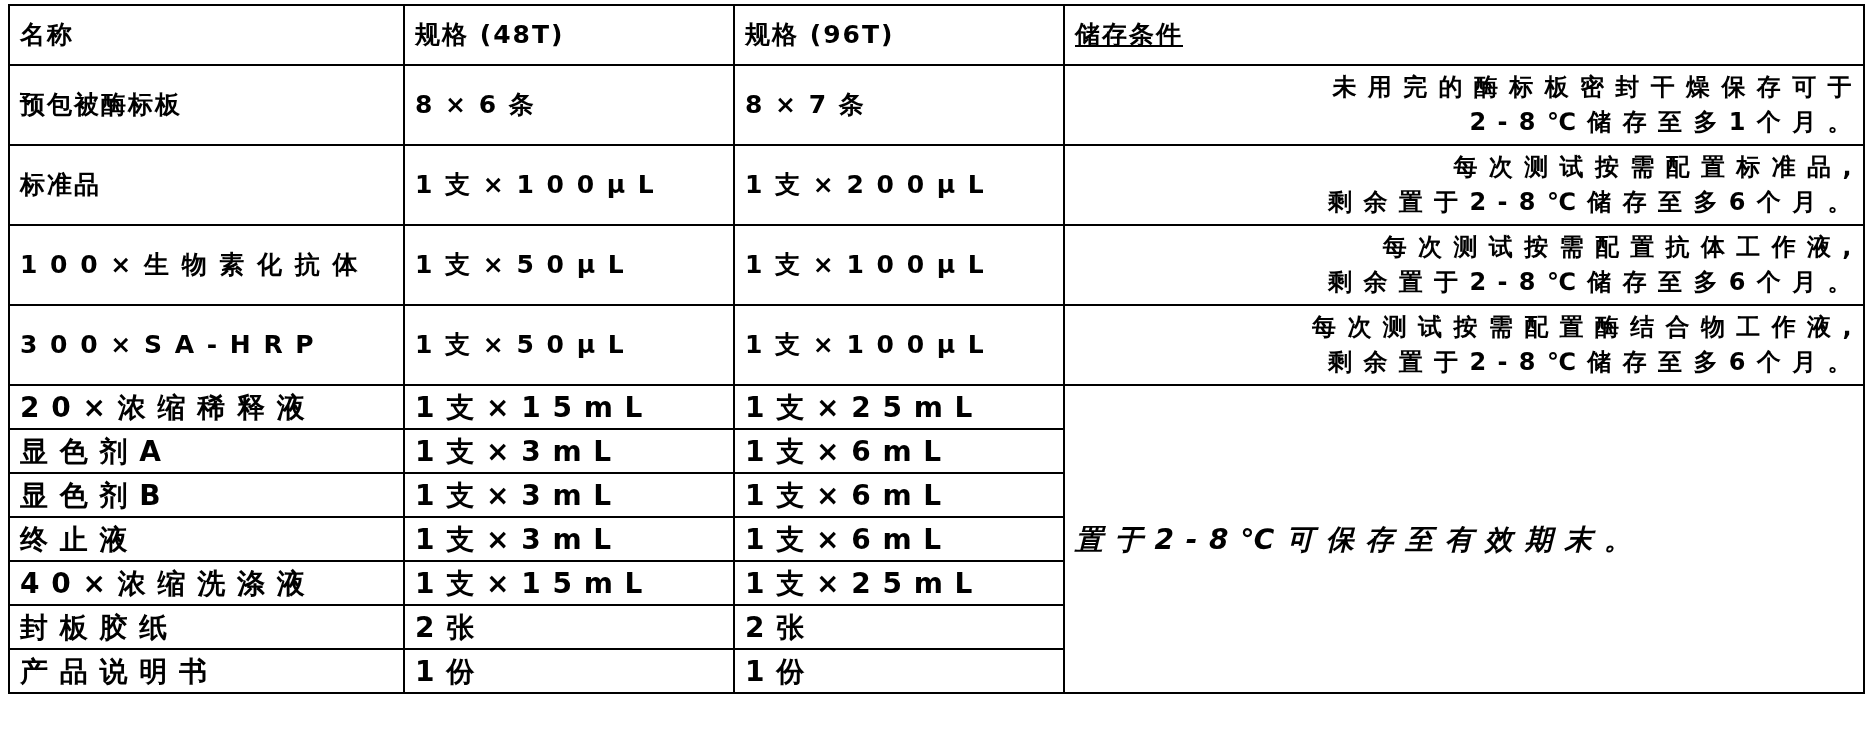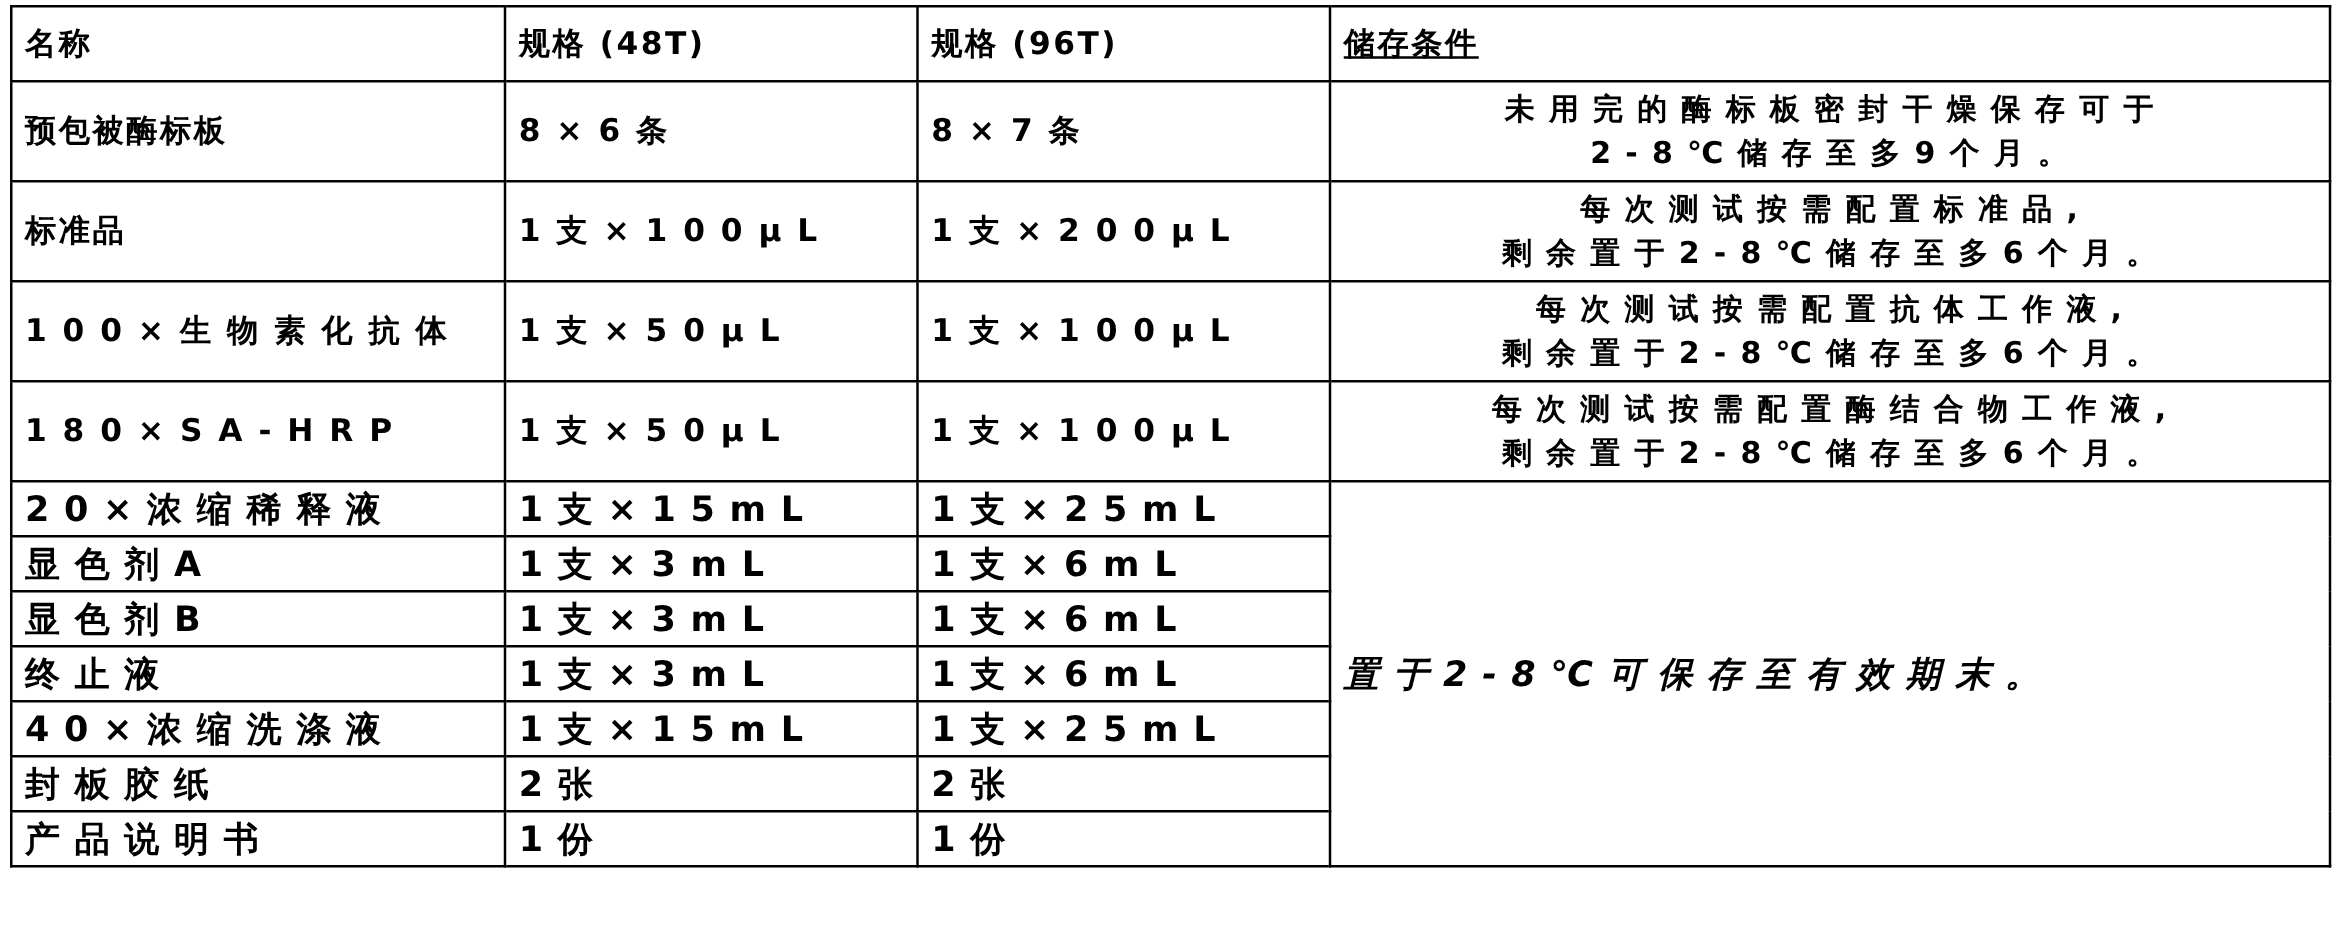--- a/index.html
+++ b/index.html
@@ -48,21 +48,21 @@
   }
   td.center {
     text-align: center;
     text-decoration: underline;
   }
   
   tr.big td {
     height: 78px;
   }
   tr.big td.storage {
-    text-align: center;
+    text-align: right;
     font-size: 24px;
     letter-spacing: 1.5px;
     line-height: 1.45;
   }
   
   tr.small td {
     height: 42px;
     font-size: 28px;
     letter-spacing: 1px;
     padding-top: 0;
@@ -96,21 +96,21 @@
       </tr>
     </thead>
     <tbody>
 
       <tr class="big">
         <td>预包被酶标板</td>
         <td>8 × 6 条</td>
         <td>8 × 7 条</td>
         <td class="storage">
           <span class="line">未 用 完 的 酶 标 板 密 封 干 燥 保 存 可 于</span>
-          <span class="line">2 - 8 ℃ 储 存 至 多 9 个 月 。</span>
+          <span class="line">2 - 8 ℃ 储 存 至 多 1 个 月 。</span>
         </td>
       </tr>
 
       <tr class="big">
         <td>标准品</td>
         <td>1 支 × 1 0 0 μ L</td>
         <td>1 支 × 2 0 0 μ L</td>
         <td class="storage">
           <span class="line">每 次 测 试 按 需 配 置 标 准 品 ,</span>
           <span class="line">剩 余 置 于 2 - 8 ℃ 储 存 至 多 6 个 月 。</span>
@@ -121,21 +121,21 @@
         <td>1 0 0 × 生 物 素 化 抗 体</td>
         <td>1 支 × 5 0 μ L</td>
         <td>1 支 × 1 0 0 μ L</td>
         <td class="storage">
           <span class="line">每 次 测 试 按 需 配 置 抗 体 工 作 液 ,</span>
           <span class="line">剩 余 置 于 2 - 8 ℃ 储 存 至 多 6 个 月 。</span>
         </td>
       </tr>
 
       <tr class="big">
-        <td>1 8 0 × S A - H R P</td>
+        <td>3 0 0 × S A - H R P</td>
         <td>1 支 × 5 0 μ L</td>
         <td>1 支 × 1 0 0 μ L</td>
         <td class="storage">
           <span class="line">每 次 测 试 按 需 配 置 酶 结 合 物 工 作 液 ,</span>
           <span class="line">剩 余 置 于 2 - 8 ℃ 储 存 至 多 6 个 月 。</span>
         </td>
       </tr>
 
       <tr class="small">
         <td>2 0 × 浓 缩 稀 释 液</td>

